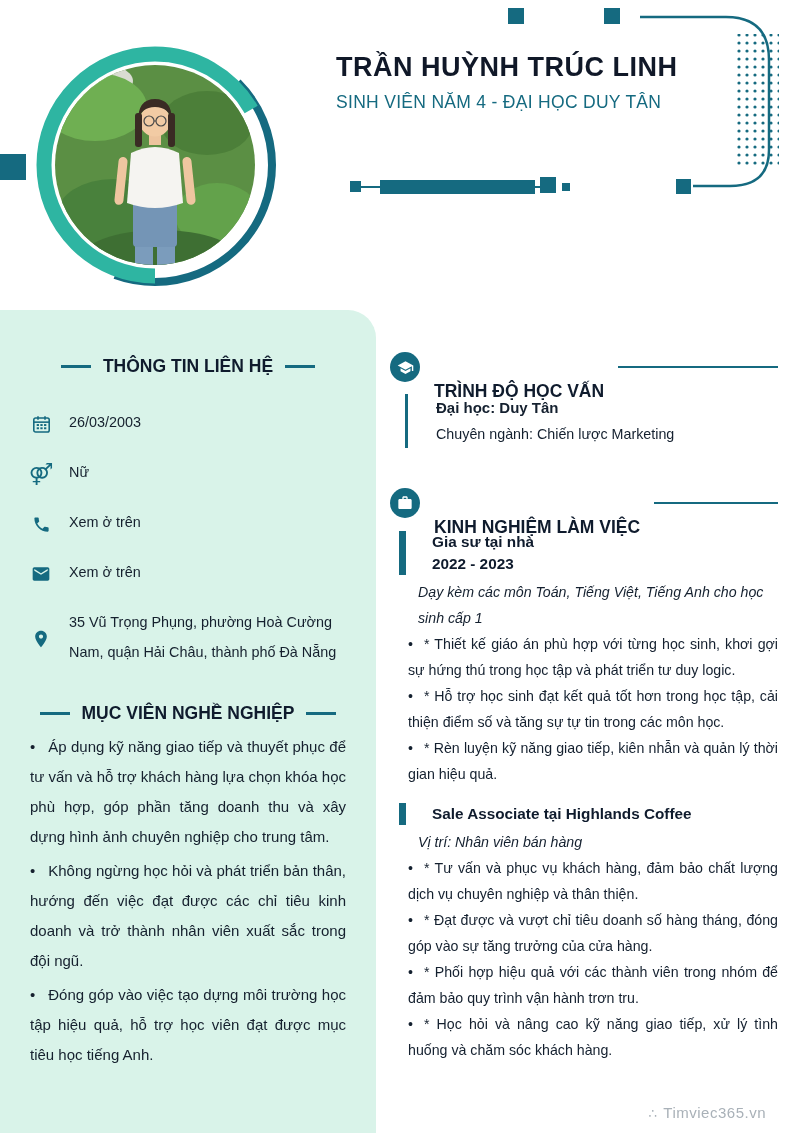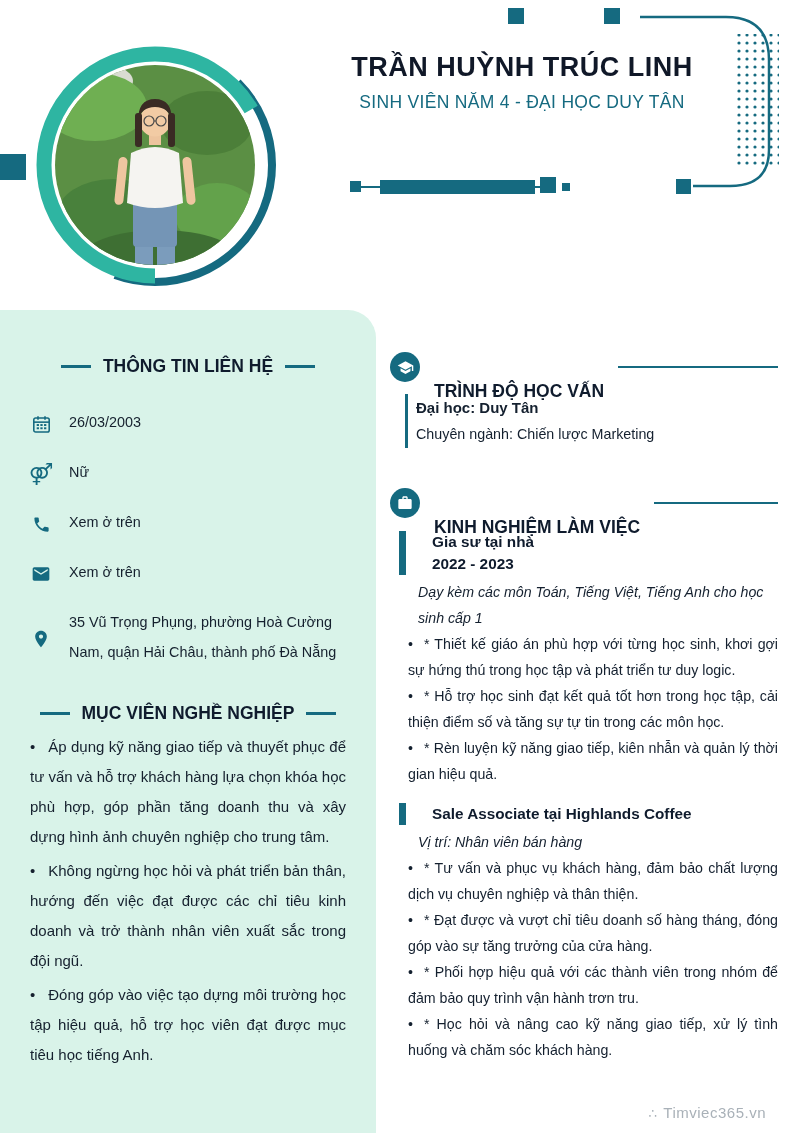--- a/index.html
+++ b/index.html
@@ -2,21 +2,21 @@
 <html><head>
 <meta charset="utf-8">
 <style>
   html,body{margin:0;padding:0;background:#ffffff;}
   .page{position:relative;width:800px;height:1133px;background:#ffffff;overflow:hidden;
         font-family:"Liberation Sans","DejaVu Sans",sans-serif;color:#14202f;}
 
   
   .header-deco{position:absolute;left:0;top:0;}
   .photo{position:absolute;left:28px;top:28px;width:262px;height:276px;}
-  .name-block{position:absolute;left:312px;top:52px;width:420px;text-align:center;}
+  .name-block{position:absolute;left:336px;top:52px;width:420px;}
   .name{font-size:27px;font-weight:bold;color:#101828;letter-spacing:.5px;}
   .subtitle{margin-top:9px;font-size:17.5px;color:#156a80;letter-spacing:.3px;}
 
   
   .left-panel{position:absolute;left:0;top:310px;width:376px;height:823px;background:#d9f3e9;
               border-radius:0 28px 0 0;box-sizing:border-box;padding:46px 26px 0 26px;}
   .side-heading{display:flex;align-items:center;justify-content:center;gap:12px;
                 font-size:17.5px;font-weight:bold;color:#0f1b2d;}
   .side-line{width:30px;height:3px;background:#156a80;flex:0 0 30px;}
   .contact-list{margin-top:30px;display:flex;flex-direction:column;gap:20px;padding-left:4px;}
@@ -29,21 +29,21 @@
   .objective-item{font-size:15px;line-height:30px;text-align:justify;color:#15202e;margin:4px;}
   .objective-item::before{content:"•";margin-right:13px;}
 
   
   .right-col{position:absolute;left:390px;top:352px;width:388px;}
   .section-header{display:flex;align-items:center;gap:14px;height:30px;}
   .icon-circle{width:30px;height:30px;border-radius:50%;background:#156a80;display:flex;
                align-items:center;justify-content:center;flex:0 0 30px;}
   .section-header .title{font-size:17.5px;font-weight:bold;white-space:nowrap;color:#0f1b2d;margin-top:48px;}
   .header-line{flex:1;height:2px;background:#156a80;}
-  .edu-block{margin:12px 0 0 15px;border-left:3px solid #156a80;padding-left:8px;}
+  .edu-block{margin:12px 0 0 15px;border-left:3px solid #156a80;padding-left:28px;}
   .edu-degree{font-weight:bold;font-size:15px;line-height:27px;}
   .edu-major{font-size:14.3px;line-height:27px;}
   .exp-header{margin-top:40px;}
   .job{margin-top:13px;}
   .job + .job{margin-top:16px;}
   .job-title-block{border-left:7px solid #156a80;margin-left:9px;padding-left:26px;}
   .job-title,.job-period{font-size:15.3px;font-weight:bold;line-height:22px;color:#0f1b2d;}
   .job-summary{font-style:italic;font-size:14.2px;line-height:26px;margin:4px 0 0 28px;}
   .job-bullets{margin-top:0;}
   .job-bullet{font-size:14.2px;line-height:26px;text-align:justify;padding-left:18px;margin:0;}

